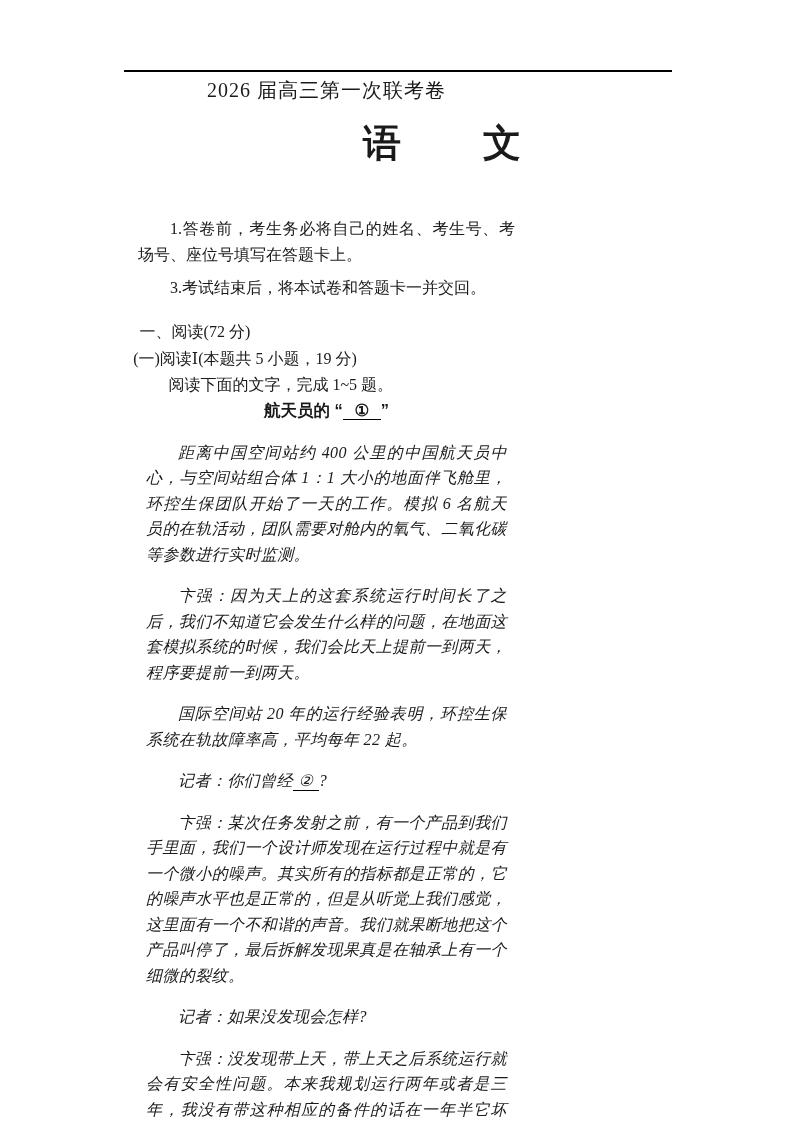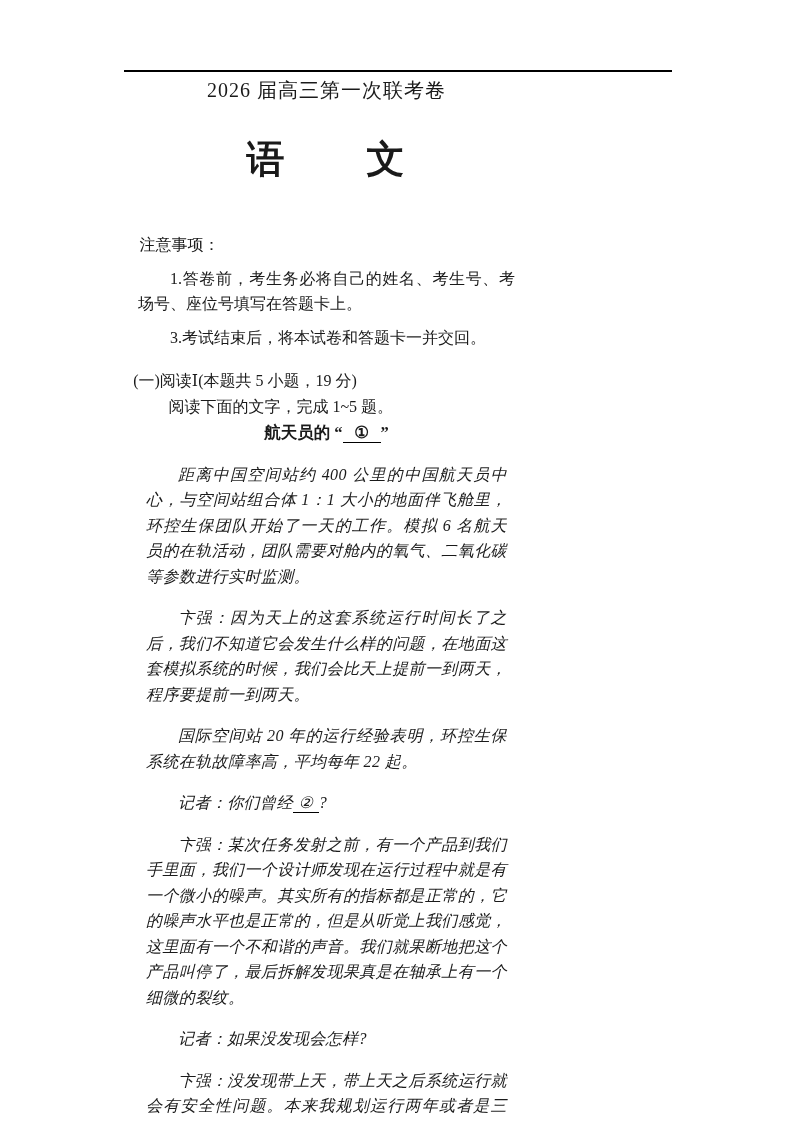--- a/index.html
+++ b/index.html
@@ -26,26 +26,26 @@
     margin: 0 0 4px -6px;
     width: 548px;
   }
   .exam-title {
     text-align: center;
     font-size: 20px;
     line-height: 28px;
     letter-spacing: 1px;
   }
   .subject-title {
-    text-align: center;
+    text-align: right;
     font-family: "Liberation Sans", "DejaVu Sans", sans-serif;
     font-weight: bold;
     font-size: 38px;
     line-height: 42px;
-    margin-top: 34px;
+    margin-top: 18px;
     letter-spacing: 2px;
   }
   .notice {
     margin-top: 52px;
     font-size: 16px;
     line-height: 25.5px;
   }
   .notice-heading {
     text-indent: 0.6em;
   }
@@ -65,21 +65,21 @@
   }
   .subsection-heading {
     margin-top: 2px;
     text-indent: 0.2em;
   }
   .instruction {
     text-indent: 2.4em;
   }
   .passage-title {
     text-align: center;
-    font-family: Liberation Serif, serif;
+    font-family: Liberation Sans, sans-serif;
     font-weight: bold;
     font-size: 16.5px;
     margin-top: 1px;
   }
   .passage p {
     margin: 16px;
     text-align: justify;
     text-indent: 2em;
     font-style: italic; 
     letter-spacing: 0.4px;
@@ -102,26 +102,26 @@
 
 <div class="page">
 
   <hr class="header-rule">
 
   <div class="exam-title">2026 届高三第一次联考卷</div>
 
   <div class="subject-title">语　　文</div>
 
   <div class="notice">
-    <div class="notice-heading">注意事项：</div>
     <p class="notice-item">1.答卷前，考生务必将自己的姓名、考生号、考场号、座位号填写在答题卡上。</p>
     <p class="notice-item">3.考试结束后，将本试卷和答题卡一并交回。</p>
   </div>
 
   <div class="reading">
+    <div class="section-heading">一、阅读(72 分)</div>
     <div class="subsection-heading">(一)阅读Ⅰ(本题共 5 小题，19 分)</div>
     <div class="instruction">阅读下面的文字，完成 1~5 题。</div>
 
     <div class="passage">
 
       <div class="passage-title">
         <span>航天员的 “</span><span class="blank-underline">①</span><span>”</span>
       </div>
 
       <p>距离中国空间站约 400 公里的中国航天员中心，与空间站组合体 1：1 大小的地面伴飞舱里，环控生保团队开始了一天的工作。模拟 6 名航天员的在轨活动，团队需要对舱内的氧气、二氧化碳等参数进行实时监测。</p>

